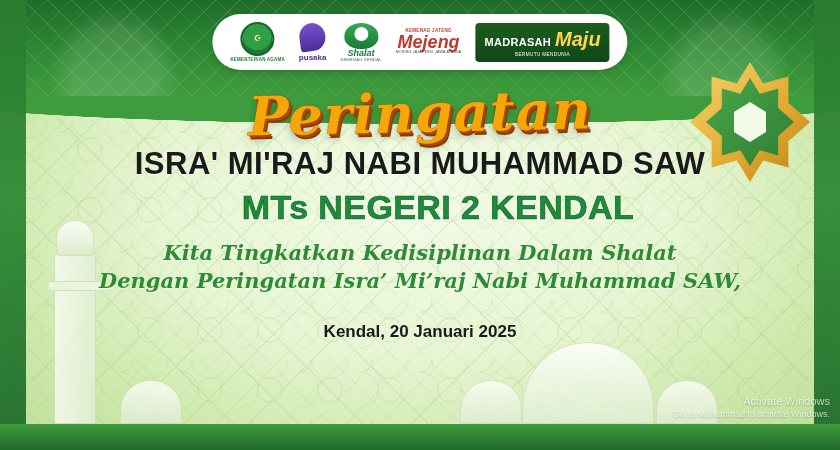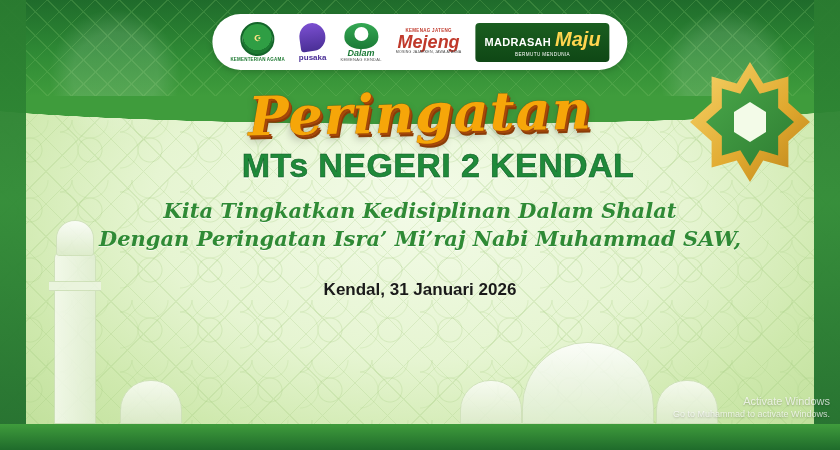--- a/index.html
+++ b/index.html
@@ -418,21 +418,21 @@
       <div class="logo-kemenag-text">KEMENTERIAN AGAMA</div>
     </div>
 
     <div class="logo">
       <div class="logo-pusaka-mark"></div>
       <div class="logo-pusaka-text">pusaka</div>
     </div>
 
     <div class="logo">
       <div class="logo-ceria-mark"></div>
-      <div class="logo-ceria-text">Dalam</div>
+      <div class="logo-ceria-text">Shalat</div>
       <div class="logo-ceria-sub">KEMENAG KENDAL</div>
     </div>
 
     <div class="logo logo-mejeng">
       <div class="logo-mejeng-top">KEMENAG JATENG</div>
       <div class="logo-mejeng-main">Mejeng</div>
       <div class="logo-mejeng-sub">MOSING JAJARKEN, JAWA ATASNA</div>
     </div>
 
     <div class="logo-madrasah">
@@ -440,26 +440,27 @@
         <span class="logo-madrasah-a">MADRASAH</span>
         <span class="logo-madrasah-b">Maju</span>
       </div>
       <div class="logo-madrasah-sub">BERMUTU MENDUNIA</div>
     </div>
 
   </div>
 
   <div class="content">
     <div class="peringatan">Peringatan</div>
+    <div class="title-1">ISRA'  MI'RAJ NABI MUHAMMAD SAW</div>
     <div class="title-2">MTs NEGERI 2 KENDAL</div>
     <div class="tagline">
       <div>Kita Tingkatkan Kedisiplinan Dalam Shalat</div>
       <div>Dengan Peringatan Isra’  Mi’raj Nabi Muhammad SAW,</div>
     </div>
-    <div class="datebox">Kendal, 31 Januari 2026</div>
+    <div class="datebox">Kendal, 20 Januari 2025</div>
   </div>
 
   <div class="watermark">
     <div class="wm1">Activate Windows</div>
     <div class="wm2">Go to Muhammad to activate Windows.</div>
   </div>
 
 </div>
 
 </body></html>

